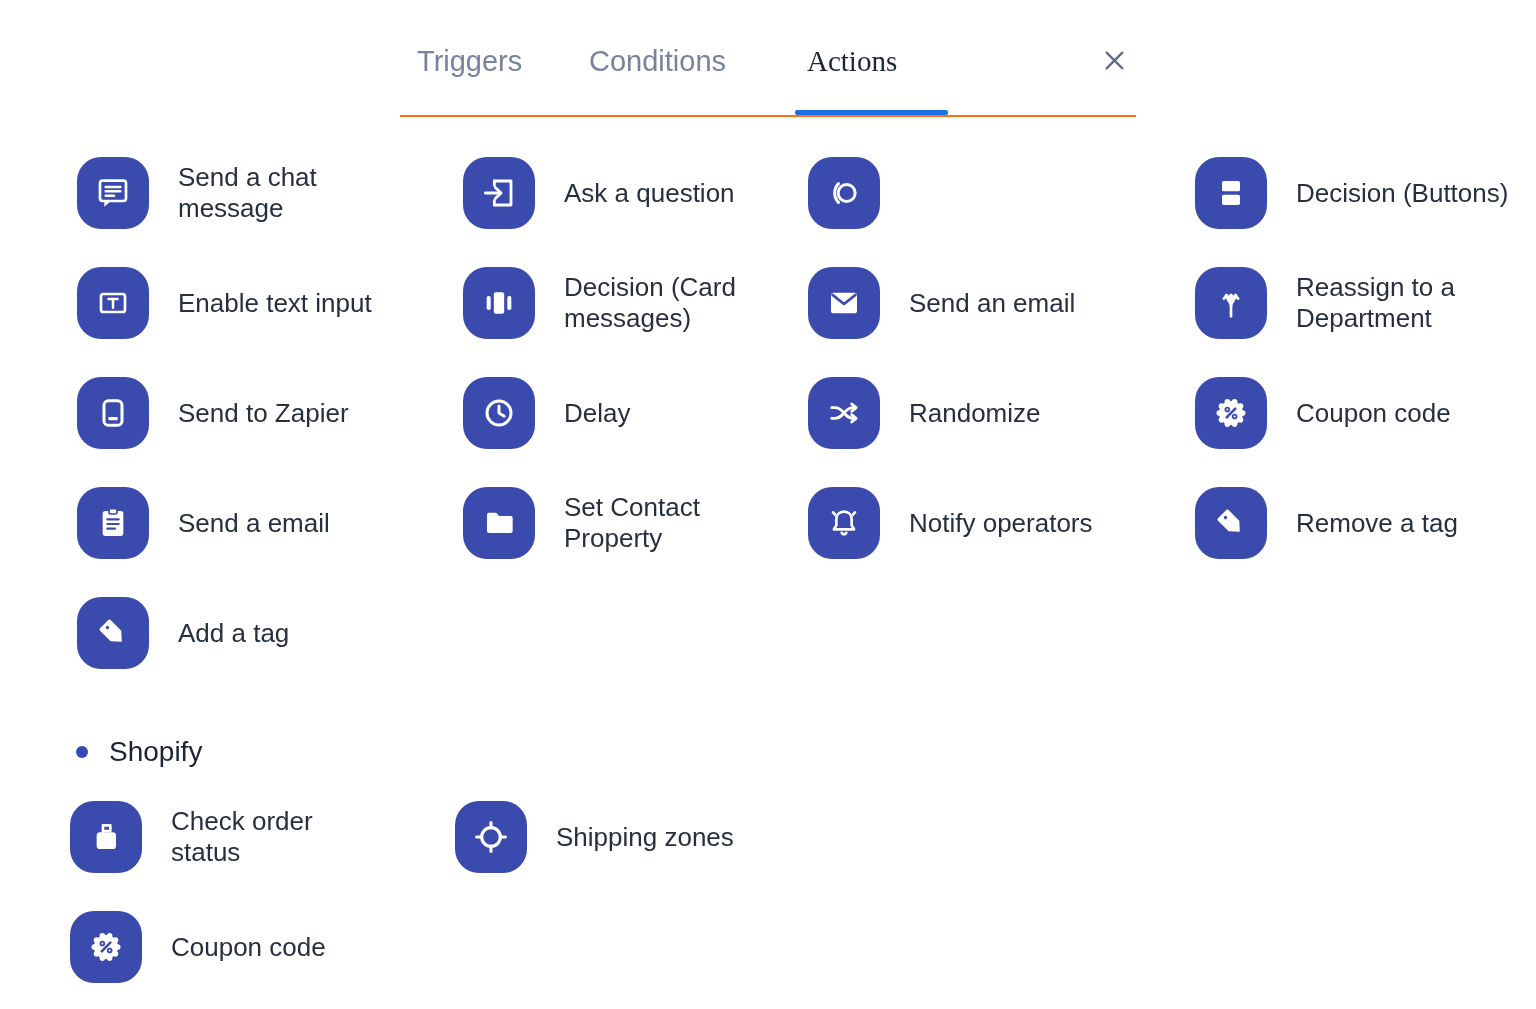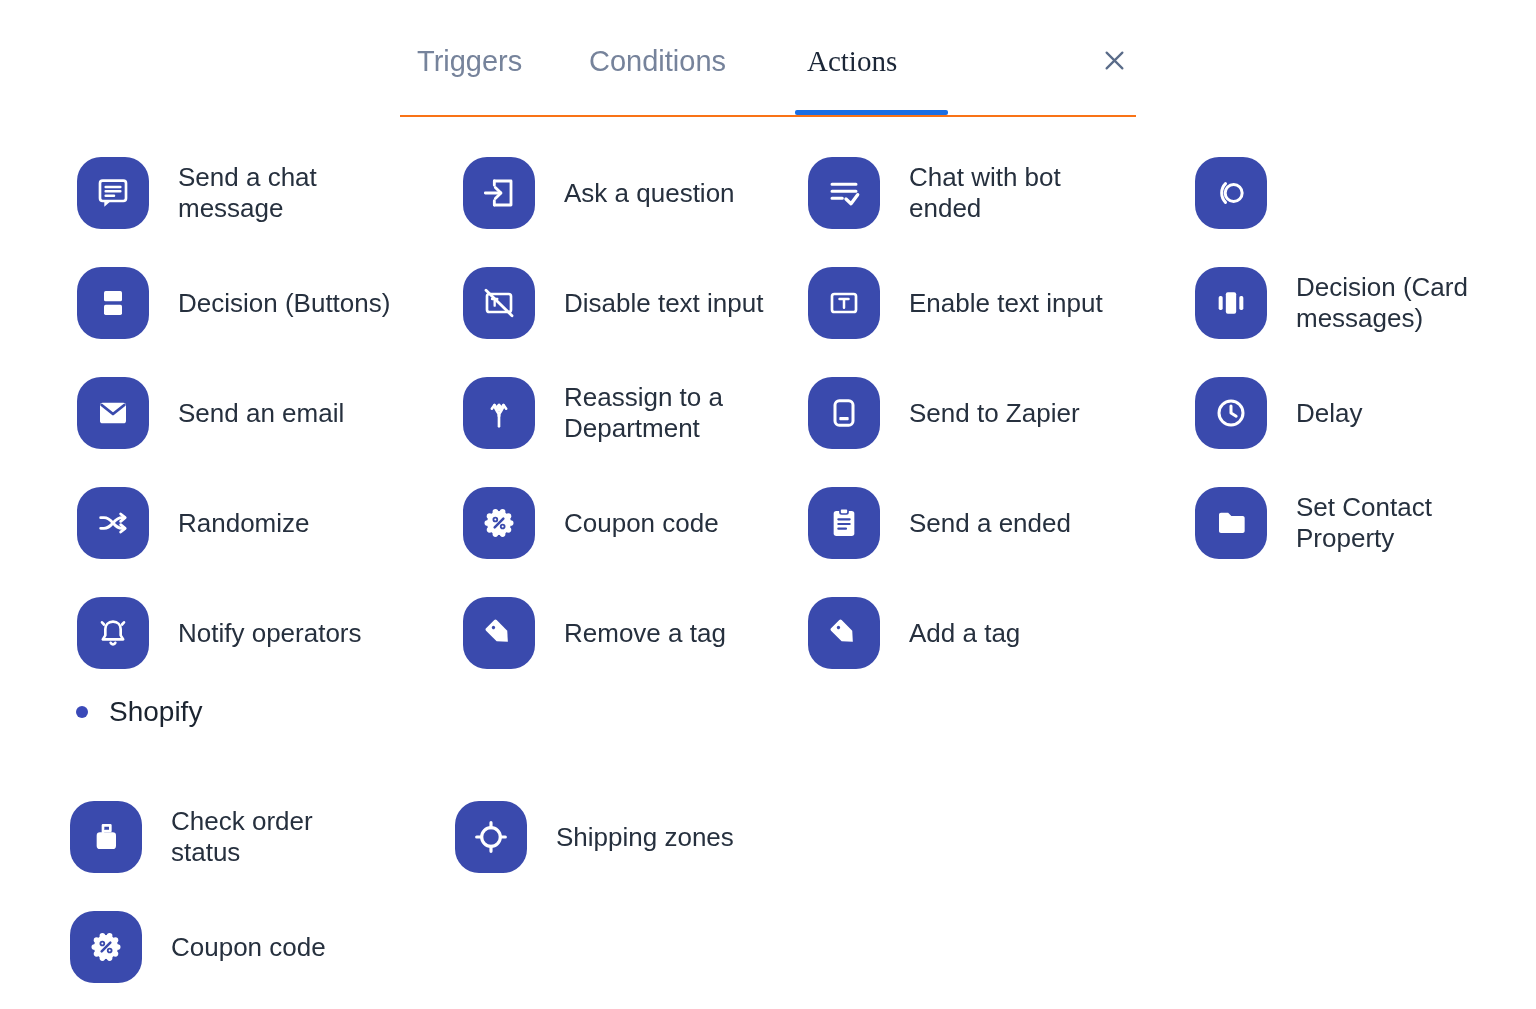--- a/index.html
+++ b/index.html
@@ -16,21 +16,21 @@
   .grid{position:absolute;left:77px;top:138px;display:grid;
         grid-template-columns:386px 345px 387px 341px;grid-auto-rows:110px;align-items:center;}
   .grid-shopify{position:absolute;left:70px;top:782px;display:grid;
         grid-template-columns:385px 400px;grid-auto-rows:110px;align-items:center;}
   .item{display:flex;align-items:center;gap:29px;cursor:pointer;}
   .tile{width:72px;height:72px;border-radius:24px;background:#3A4AAD;flex:none;
         display:flex;align-items:center;justify-content:center;}
   .tile svg{width:40px;height:40px;display:block;}
   .label{font-size:26px;line-height:31px;color:#26303E;max-width:215px;}
   
-  .shopify-head{position:absolute;left:76px;top:696px;display:flex;align-items:center;gap:21px;}
+  .shopify-head{position:absolute;left:76px;top:736px;display:flex;align-items:center;gap:21px;}
   .bullet{width:12px;height:12px;border-radius:50%;background:#3A49B8;flex:none;}
   .shopify-title{font-size:28px;color:#1B2430;font-weight:500;}
   svg *{vector-effect:none;}
 </style>
 </head>
 <body>
 
 <div class="stage">
 
   <div class="tabbar">
@@ -63,29 +63,20 @@
         <svg viewBox="0 0 24 24" fill="none" stroke="#FFF" stroke-width="1.7" stroke-linecap="round" stroke-linejoin="round">
           <path d="M9.2 4.8h10v14.4h-10"></path>
           <path d="M9.2 4.8v2.6M9.2 19.2v-2.6"></path>
           <path d="M3.8 12h9.2"></path>
           <path d="M9.8 8.7 13.2 12l-3.4 3.3"></path>
         </svg>
       </span>
       <span class="label">Ask a question</span>
     </div>
 
-    <div class="item">
-      <span class="tile">
-        <svg viewBox="0 0 24 24" fill="none" stroke="#FFF" stroke-width="1.8" stroke-linecap="round" stroke-linejoin="round">
-          <path d="M4.8 6.8h14.4M4.8 11h14.4M4.8 15.2h6.2"></path>
-          <path d="M13.2 15.6l3 2.8 4-5.4" stroke-width="2"></path>
-        </svg>
-      </span>
-      <span class="label">Chat with bot ended</span>
-    </div>
 
 
     <div class="item">
       <span class="tile">
         <svg viewBox="0 0 24 24" fill="none" stroke="#FFF" stroke-width="1.8" stroke-linecap="round">
           <circle cx="13.6" cy="12" r="5.1"></circle>
           <path d="M8.7 6.4a8 8 0 0 0 0 11.2"></path>
         </svg>
       </span>
     </div>
@@ -93,30 +84,20 @@
     <div class="item">
       <span class="tile">
         <svg viewBox="0 0 24 24" fill="none">
           <rect x="6.6" y="4.8" width="10.8" height="6.2" rx="1" fill="#FFF"></rect>
           <rect x="6.6" y="13" width="10.8" height="6.2" rx="1" fill="#FFF"></rect>
         </svg>
       </span>
       <span class="label">Decision (Buttons)</span>
     </div>
 
-    <div class="item">
-      <span class="tile">
-        <svg viewBox="0 0 24 24" fill="none" stroke="#FFF" stroke-width="1.6" stroke-linecap="round" stroke-linejoin="round">
-          <rect x="4.8" y="6.6" width="14.4" height="10.8" rx="1.4"></rect>
-          <path d="M7.8 9.6h3.2M9.4 9.6v4" stroke-width="1.4"></path>
-          <path d="M4.2 4.4 19.8 19.6" stroke-width="1.7"></path>
-        </svg>
-      </span>
-      <span class="label">Disable text input</span>
-    </div>
 
     <div class="item">
       <span class="tile">
         <svg viewBox="0 0 24 24" fill="none" stroke="#FFF" stroke-width="1.6" stroke-linecap="round" stroke-linejoin="round">
           <rect x="4.8" y="6.6" width="14.4" height="10.8" rx="1.4"></rect>
           <path d="M9.3 9.6h5.4M12 9.6v5.2" stroke-width="1.5"></path>
         </svg>
       </span>
       <span class="label">Enable text input</span>
     </div>
@@ -214,21 +195,21 @@
     </div>
 
     <div class="item">
       <span class="tile">
         <svg viewBox="0 0 24 24" fill="none">
           <rect x="5.8" y="4.8" width="12.4" height="15" rx="1.6" fill="#FFF"></rect>
           <rect x="9.6" y="3.4" width="4.8" height="3.2" rx="1" fill="#FFF" stroke="#3A4AAD" stroke-width="1"></rect>
           <path d="M8.6 9.8h6.8M8.6 12.6h6.8M8.6 15.4h4.6" stroke="#3A4AAD" stroke-width="1.3" stroke-linecap="round"></path>
         </svg>
       </span>
-      <span class="label">Send a ended</span>
+      <span class="label">Send a email</span>
     </div>
 
     <div class="item">
       <span class="tile">
         <svg viewBox="0 0 24 24" fill="none">
           <path d="M4.8 7c0-.7.5-1.2 1.2-1.2h4.3l1.9 2h6.8c.7 0 1.2.5 1.2 1.2v7.8c0 .7-.5 1.2-1.2 1.2H6c-.7 0-1.2-.5-1.2-1.2z" fill="#FFF"></path>
         </svg>
       </span>
       <span class="label">Set Contact Property</span>
     </div>

